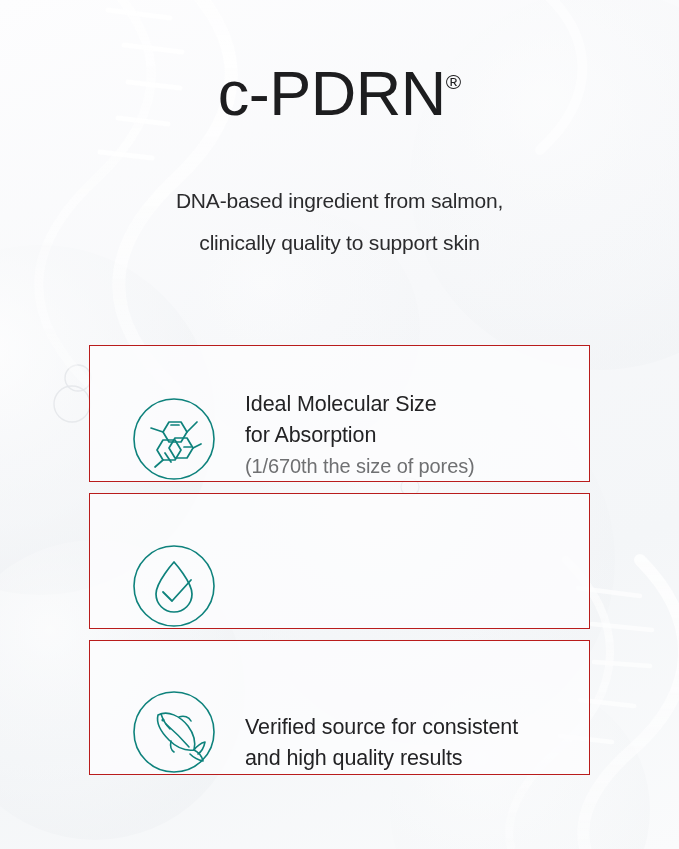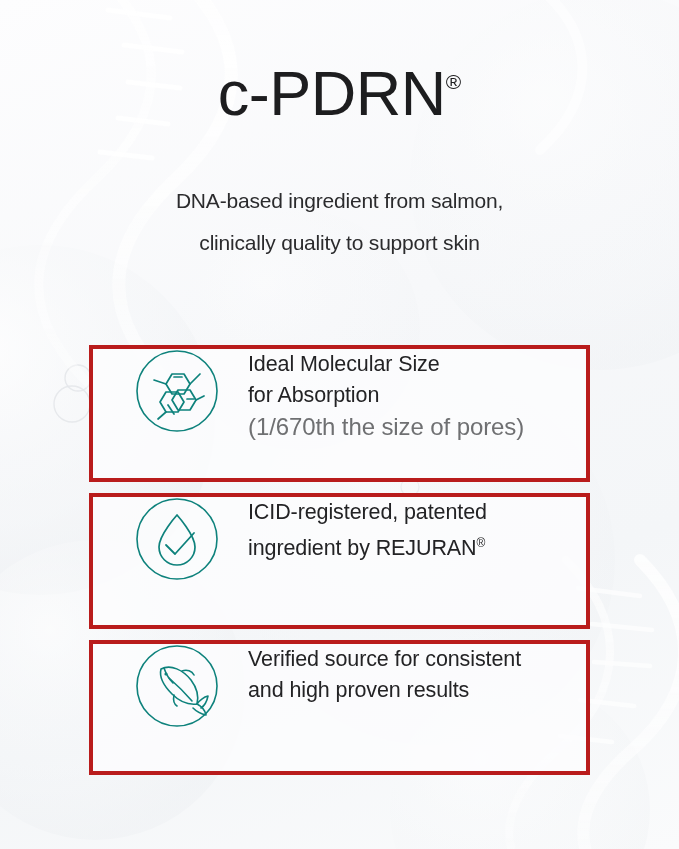--- a/index.html
+++ b/index.html
@@ -74,24 +74,24 @@
   
   .cards {
     position: absolute;
     top: 345px;
     left: 89px;
     width: 501px;
   }
   .card {
     position: relative;
     box-sizing: border-box;
-    border: 4px solid #b91c1c;
+    border: 1px solid #b91c1c;
     background: rgba(253,253,254,0.80);
     display: flex;
-    align-items: flex-start;
+    align-items: flex-end;
     margin-bottom: 11px;
   }
   .card-1 { height: 137px; }
   .card-2 { height: 136px; }
   .card-3 { height: 135px; margin-bottom: 0; }
 
   .icon-wrap {
     width: 84px;
     height: 84px;
     margin-left: 42px;
@@ -108,21 +108,21 @@
     color: #232325;
     font-weight: 400;
     letter-spacing: -0.1px;
     white-space: pre-line;
   }
   .card-title .reg-sm {
     font-size: 12px;
     vertical-align: 8px;
   }
   .card-sub {
-    font-size: 24px;
+    font-size: 20px;
     line-height: 29px;
     color: #6f7072;
     font-weight: 400;
     margin-top: 1px;
     letter-spacing: -0.1px;
   }
 </style>
 </head>
 <body>
 
@@ -222,24 +222,20 @@
     </div>
 
     <div class="card card-2">
       <span class="icon-wrap">
         <svg viewBox="0 0 84 84" xmlns="http://www.w3.org/2000/svg">
           <circle cx="42" cy="42" r="40" fill="none" stroke="#0e827c" stroke-width="1.6"></circle>
           <path d="M42 18 C 42 18, 60 38, 60 50 C 60 60, 52 68, 42 68 C 32 68, 24 60, 24 50 C 24 38, 42 18, 42 18 Z" fill="none" stroke="#0e827c" stroke-width="1.7" stroke-linejoin="round"></path>
           <polyline points="31,48 40,57 59,36" fill="none" stroke="#0e827c" stroke-width="1.8" stroke-linecap="round" stroke-linejoin="round"></polyline>
         </svg>
       </span>
-      <div class="card-text">
-        <div class="card-title"><span>ICID-registered, patented
-ingredient by REJURAN</span><span class="reg-sm">®</span></div>
-      </div>
     </div>
 
     <div class="card card-3">
       <span class="icon-wrap">
         <svg viewBox="0 0 84 84" xmlns="http://www.w3.org/2000/svg">
           <circle cx="42" cy="42" r="40" fill="none" stroke="#0e827c" stroke-width="1.6"></circle>
           <g fill="none" stroke="#0e827c" stroke-width="1.6" stroke-linecap="round" stroke-linejoin="round">
 
             <path d="M26 25 C 36 20, 48 26, 56 36 C 62 44, 64 52, 62 60
                      C 54 61, 45 58, 37 50 C 29 42, 24 33, 26 25 Z"></path>
@@ -254,18 +250,18 @@
             <path d="M39 51 C 38 56, 39 60, 42 62"></path>
 
             <path d="M34 34 C 42 41, 50 49, 57 57"></path>
 
             <circle cx="31" cy="30" r="1.6" fill="#0e827c" stroke="none"></circle>
           </g>
         </svg>
       </span>
       <div class="card-text">
         <div class="card-title">Verified source for consistent
-and high proven results</div>
+and high quality results</div>
       </div>
     </div>
 
   </div>
 </div>
 
 </body></html>

